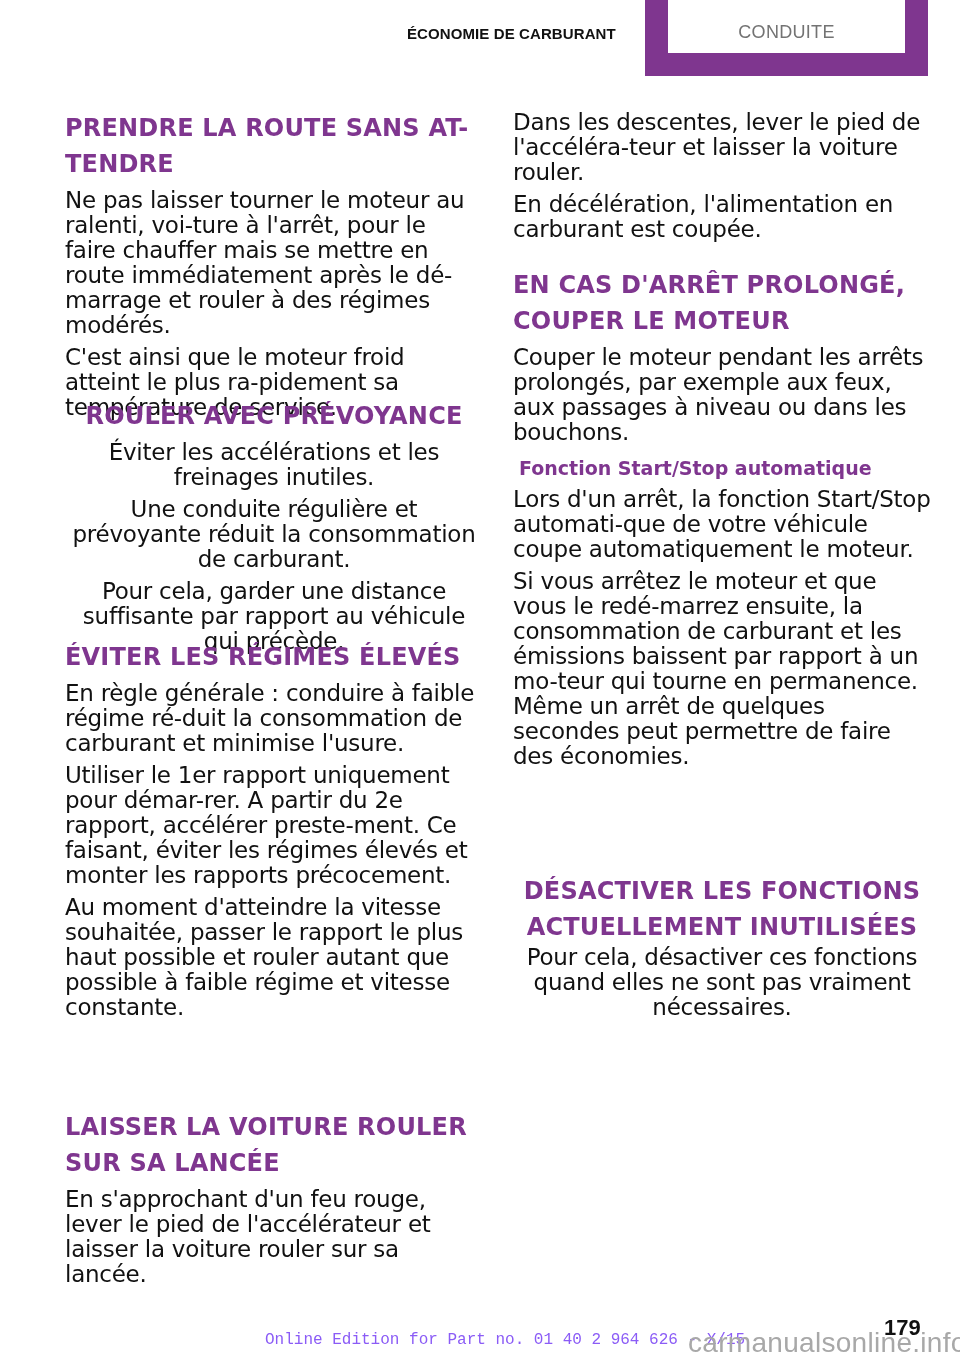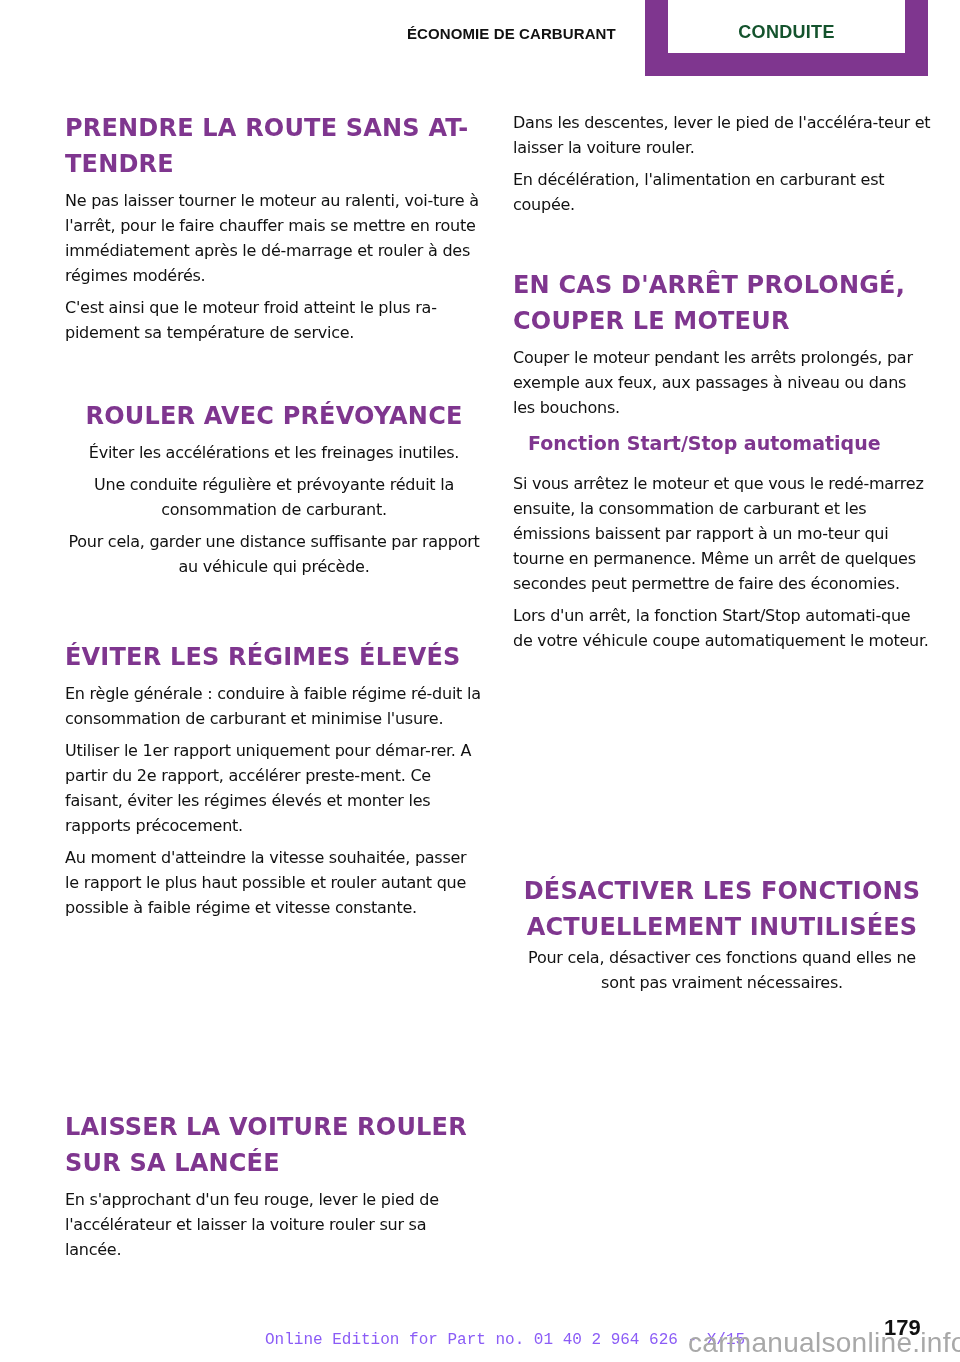--- a/index.html
+++ b/index.html
@@ -16,37 +16,37 @@
   .tab {
     position: absolute; top: 0; left: 645px; width: 283px; height: 76px;
     background: #7f368f;
   }
   .tab-inner {
     position: absolute; top: 0; left: 23px; width: 237px; height: 53px;
     background: #ffffff; text-align: center;
   }
   .tab-label {
     display: block; padding-top: 22px;
-    font-size: 18px; font-weight: bold; color: #14532d;
+    font-size: 18px; font-weight: normal; color: #737373;
     font-family: "Liberation Sans", sans-serif; letter-spacing: 0.3px;
   }
   .col { position: absolute; width: 418px; }
   .col-left { left: 65px; top: 110px; }
   .col-right { left: 513px; top: 110px; }
   h2 {
     margin: 0; font-size: 24px; line-height: 36px; font-weight: bold;
     color: #7f368f; text-transform: uppercase;
     font-family: "DejaVu Sans", sans-serif; letter-spacing: 0.2px;
   }
   h3 {
-    margin: 15px; font-size: 19px; line-height: 25px; font-weight: bold;
+    margin: 6px; font-size: 19px; line-height: 25px; font-weight: bold;
     color: #7f368f; font-family: "DejaVu Sans", sans-serif;
   }
   p {
-    margin: 0 0 7px 0; font-size: 16px; line-height: 25px; color: #111;
+    margin: 0 0 7px 0; font-size: 23px; line-height: 25px; color: #111;
     font-family: "DejaVu Sans", sans-serif; letter-spacing: -0.25px;
   }
   .h-gap { margin-top: 6px; }
   .sec { position: absolute; left: 0; width: 418px; }
   .link { color: #1f5fd6; }
   .footer {
     position: absolute; top: 1331px; left: 265px;
     font-size: 16px; color: #8b5cf6; font-family: Liberation Mono, monospace;
   }
   .page-num {
@@ -110,22 +110,22 @@
     <p>En décélération, l'alimentation en carburant est coupée.</p>
   </div>
 
   <div class="sec" style="top:157px;">
     <h2>
       <span>EN CAS D'ARRÊT PROLONGÉ,</span><br>
       <span>COUPER LE MOTEUR</span>
     </h2>
     <p class="h-gap">Couper le moteur pendant les arrêts prolongés, par exemple aux feux, aux passages à niveau ou dans les bouchons.</p>
     <h3 style="margin-top:11px;">Fonction Start/Stop automatique</h3>
+    <p style="margin-top:6px;">Lors d'un arrêt, la fonction Start/Stop automati-que de votre véhicule coupe automatiquement le moteur.</p>
     <p>Si vous arrêtez le moteur et que vous le redé-marrez ensuite, la consommation de carburant et les émissions baissent par rapport à un mo-teur qui tourne en permanence. Même un arrêt de quelques secondes peut permettre de faire des économies.</p>
-    <p style="margin-top:6px;">Lors d'un arrêt, la fonction Start/Stop automati-que de votre véhicule coupe automatiquement le moteur.</p>
   </div>
 
   <div class="sec" style="top:763px;text-align:center;">
     <h2>
       <span>DÉSACTIVER LES FONCTIONS</span><br>
       <span>ACTUELLEMENT INUTILISÉES</span>
     </h2>
     <p>Pour cela, désactiver ces fonctions quand elles ne sont pas vraiment nécessaires.</p>
   </div>
 </div>

